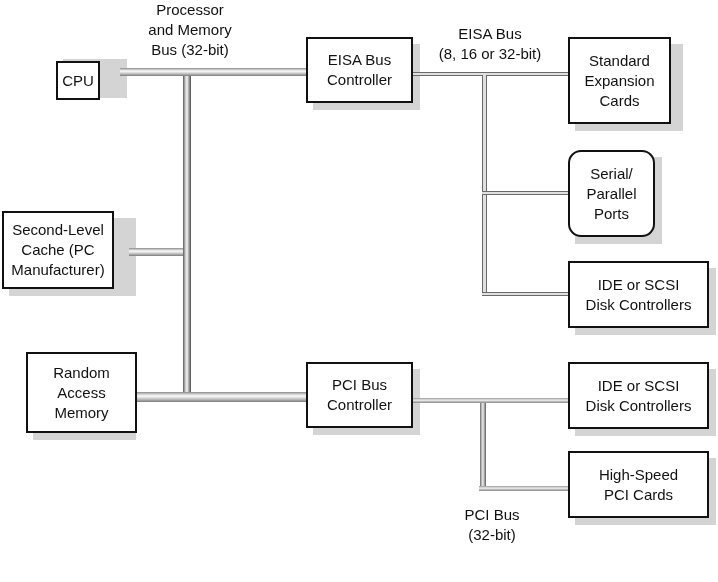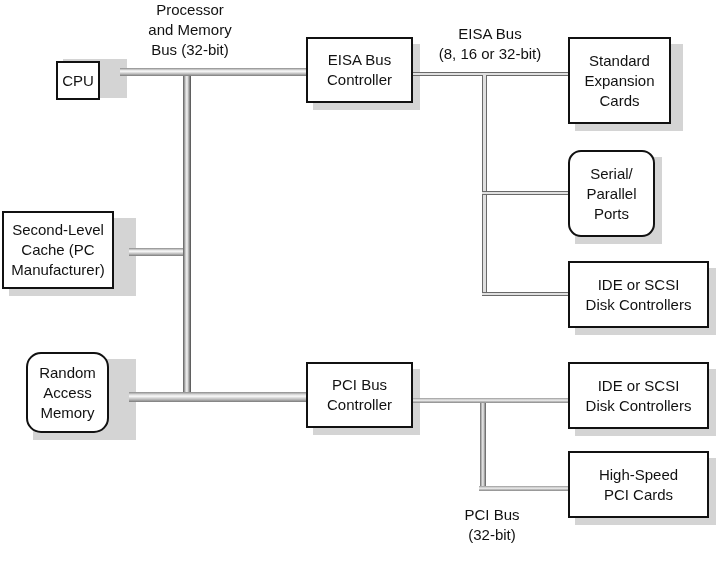--- a/index.html
+++ b/index.html
@@ -75,21 +75,21 @@
 </div>
 <div class="box" style="left:568px;top:261px;width:141px;height:67px;">
   <span class="txt">IDE or SCSI
 Disk Controllers</span>
 </div>
 <div class="box" style="left:2px;top:211px;width:112px;height:78px;">
   <span class="txt">Second-Level
 Cache (PC
 Manufacturer)</span>
 </div>
-<div class="box" style="left:26px;top:352px;width:83px;height:81px;border-radius:15px;">
+<div class="box" style="left:26px;top:352px;width:111px;height:81px;">
   <span class="txt">Random
 Access
 Memory</span>
 </div>
 <div class="box" style="left:306px;top:362px;width:107px;height:66px;">
   <span class="txt">PCI Bus
 Controller</span>
 </div>
 <div class="box" style="left:568px;top:362px;width:141px;height:67px;">
   <span class="txt">IDE or SCSI

